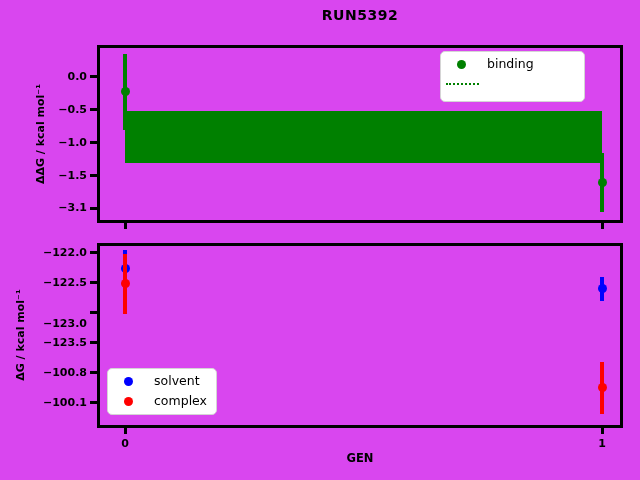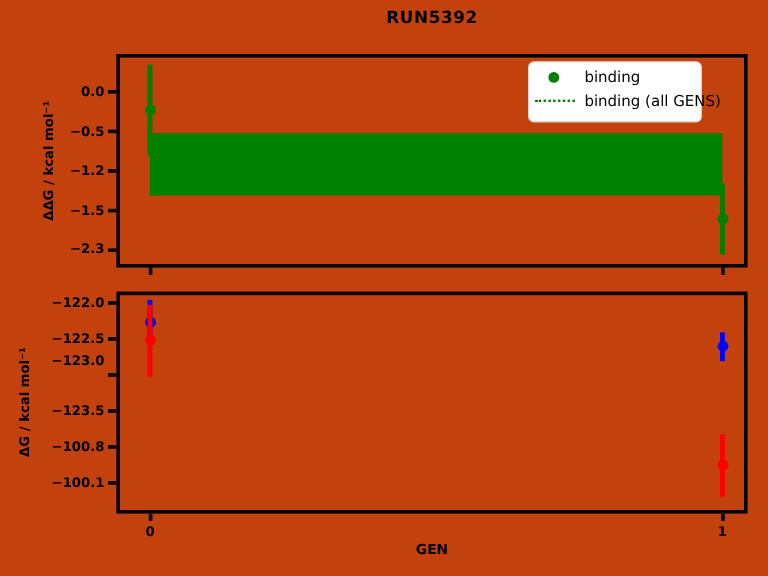--- a/index.html
+++ b/index.html
@@ -1,17 +1,17 @@
 <!DOCTYPE html>
 <html><head>
 <meta charset="utf-8">
 <style>
   html,body { margin:0; padding:0; background:#ffffff; }
   .fig {
-    position:relative; width:640px; height:480px; background:#c2410c;
+    position:relative; width:640px; height:480px; background:#d946ef;
     font-family:"DejaVu Sans", sans-serif; overflow:hidden; color:#000;
   }
   .title {
     position:absolute; left:97px; top:7px; width:526px; text-align:center;
     font-size:14px; font-weight:bold; letter-spacing:0.5px;
   }
   .ylab {
     position:absolute; width:160px; height:14px; line-height:14px; text-align:center;
     font-size:11px; font-weight:bold; white-space:nowrap;
     transform:rotate(-90deg); transform-origin:center;
@@ -50,56 +50,61 @@
   <div class="ylab" id="ylab-bottom">ΔG / kcal mol⁻¹</div>
   <div class="xlab">GEN</div>
   <div id="plot-layer" style="position:absolute;left:0;top:0;width:640px;height:480px;">
       <div class="band" style="left: 125.136px; top: 110.926px; width: 476.881px; height: 52.0815px; background: rgb(0, 128, 0);"></div>
       <div class="axes-frame" style="left: 97px; top: 45px; width: 526px; height: 178px;"></div>
       <div class="tickmark" style="left: 90px; top: 75.1444px; width: 7px; height: 3px;"></div>
       <div class="ticklabel ylabelbox" style="left: 37px; top: 70.6444px;">0.0</div>
       <div class="tickmark" style="left: 90px; top: 108.107px; width: 7px; height: 3px;"></div>
       <div class="ticklabel ylabelbox" style="left: 37px; top: 103.607px;">−0.5</div>
       <div class="tickmark" style="left: 90px; top: 141.07px; width: 7px; height: 3px;"></div>
-      <div class="ticklabel ylabelbox" style="left: 37px; top: 136.57px;">−1.2</div>
+      <div class="ticklabel ylabelbox" style="left: 37px; top: 136.57px;">−1.0</div>
       <div class="tickmark" style="left: 90px; top: 174.033px; width: 7px; height: 3px;"></div>
       <div class="ticklabel ylabelbox" style="left: 37px; top: 169.533px;">−1.5</div>
       <div class="tickmark" style="left: 90px; top: 206.996px; width: 7px; height: 3px;"></div>
-      <div class="ticklabel ylabelbox" style="left: 37px; top: 202.496px;">−2.3</div>
+      <div class="ticklabel ylabelbox" style="left: 37px; top: 202.496px;">−3.1</div>
       <div class="tickmark" style="left: 123.636px; top: 223px; width: 3px; height: 6px;"></div>
       <div class="tickmark" style="left: 600.517px; top: 223px; width: 3px; height: 6px;"></div>
       <div class="ebar" style="left: 123.386px; top: 53.5704px; width: 3.5px; height: 76.4741px; background: rgb(0, 128, 0);"></div>
       <div class="marker" style="left: 120.636px; top: 87.3074px; width: 9px; height: 9px; background: rgb(0, 128, 0);"></div>
       <div class="ebar" style="left: 600.267px; top: 153.119px; width: 3.5px; height: 59.3333px; background: rgb(0, 128, 0);"></div>
       <div class="marker" style="left: 597.517px; top: 178.285px; width: 9px; height: 9px; background: rgb(0, 128, 0);"></div>
       <div class="legend" style="left: 440px; top: 51px; width: 145px; height: 51px;">
         <span class="legend-dot" style="left: 16px; top: 7.5px; background: rgb(0, 128, 0);"></span>
         <span class="legend-label" style="left: 46px; top: 3.5px;">binding</span>
         <span class="legend-dotline" style="left: 5px; top: 30.5px; width: 33px; border-top: 2.5px dotted rgb(0, 128, 0);"></span>
-        <span class="legend-label" style="left: 46px; top: 23.5px;">binding (all GENS)</span>
       </div>
       <div class="axes-frame" style="left: 97px; top: 243px; width: 526px; height: 185px;"></div>
       <div class="tickmark" style="left: 90px; top: 251.11px; width: 7px; height: 3px;"></div>
       <div class="ticklabel ylabelbox" style="left: 37px; top: 246.61px;">−122.0</div>
       <div class="tickmark" style="left: 90px; top: 281.143px; width: 7px; height: 3px;"></div>
       <div class="ticklabel ylabelbox" style="left: 37px; top: 276.643px;">−122.5</div>
       <div class="tickmark" style="left: 90px; top: 311.175px; width: 7px; height: 3px;"></div>
-      <div class="ticklabel ylabelbox" style="left: 37px; top: 295px;">−123.0</div>
+      <div class="ticklabel ylabelbox" style="left: 37px; top: 318px;">−123.0</div>
       <div class="tickmark" style="left: 90px; top: 341.208px; width: 7px; height: 3px;"></div>
       <div class="ticklabel ylabelbox" style="left: 37px; top: 336.708px;">−123.5</div>
       <div class="tickmark" style="left: 90px; top: 371.24px; width: 7px; height: 3px;"></div>
       <div class="ticklabel ylabelbox" style="left: 37px; top: 366.74px;">−100.8</div>
       <div class="tickmark" style="left: 90px; top: 401.273px; width: 7px; height: 3px;"></div>
       <div class="ticklabel ylabelbox" style="left: 37px; top: 396.773px;">−100.1</div>
       <div class="tickmark" style="left: 123.636px; top: 428px; width: 3px; height: 6px;"></div>
       <div class="ticklabel xlabelbox" style="left: 113.136px; top: 438px;">0</div>
       <div class="tickmark" style="left: 600.517px; top: 428px; width: 3px; height: 6px;"></div>
       <div class="ticklabel xlabelbox" style="left: 590.017px; top: 438px;">1</div>
       <div class="ebar" style="left: 123.386px; top: 250.208px; width: 3.5px; height: 36.039px; background: rgb(0, 0, 255);"></div>
       <div class="marker" style="left: 120.636px; top: 263.727px; width: 9px; height: 9px; background: rgb(0, 0, 255);"></div>
       <div class="ebar" style="left: 600.267px; top: 276.636px; width: 3.5px; height: 24.026px; background: rgb(0, 0, 255);"></div>
       <div class="marker" style="left: 597.517px; top: 284.149px; width: 9px; height: 9px; background: rgb(0, 0, 255);"></div>
       <div class="ebar" style="left: 123.386px; top: 253.812px; width: 3.5px; height: 60.0649px; background: rgb(255, 0, 0);"></div>
       <div class="marker" style="left: 120.636px; top: 279.344px; width: 9px; height: 9px; background: rgb(255, 0, 0);"></div>
       <div class="ebar" style="left: 600.267px; top: 361.929px; width: 3.5px; height: 51.6558px; background: rgb(255, 0, 0);"></div>
       <div class="marker" style="left: 597.517px; top: 383.256px; width: 9px; height: 9px; background: rgb(255, 0, 0);"></div>
+      <div class="legend" style="left: 107px; top: 368px; width: 110px; height: 47px;">
+        <span class="legend-dot" style="left: 16px; top: 7.5px; background: rgb(0, 0, 255);"></span>
+        <span class="legend-label" style="left: 46px; top: 3.5px;">solvent</span>
+        <span class="legend-dot" style="left: 16px; top: 27.5px; background: rgb(255, 0, 0);"></span>
+        <span class="legend-label" style="left: 46px; top: 23.5px;">complex</span>
+      </div>
     </div>
 </div>
 
 </body></html>

